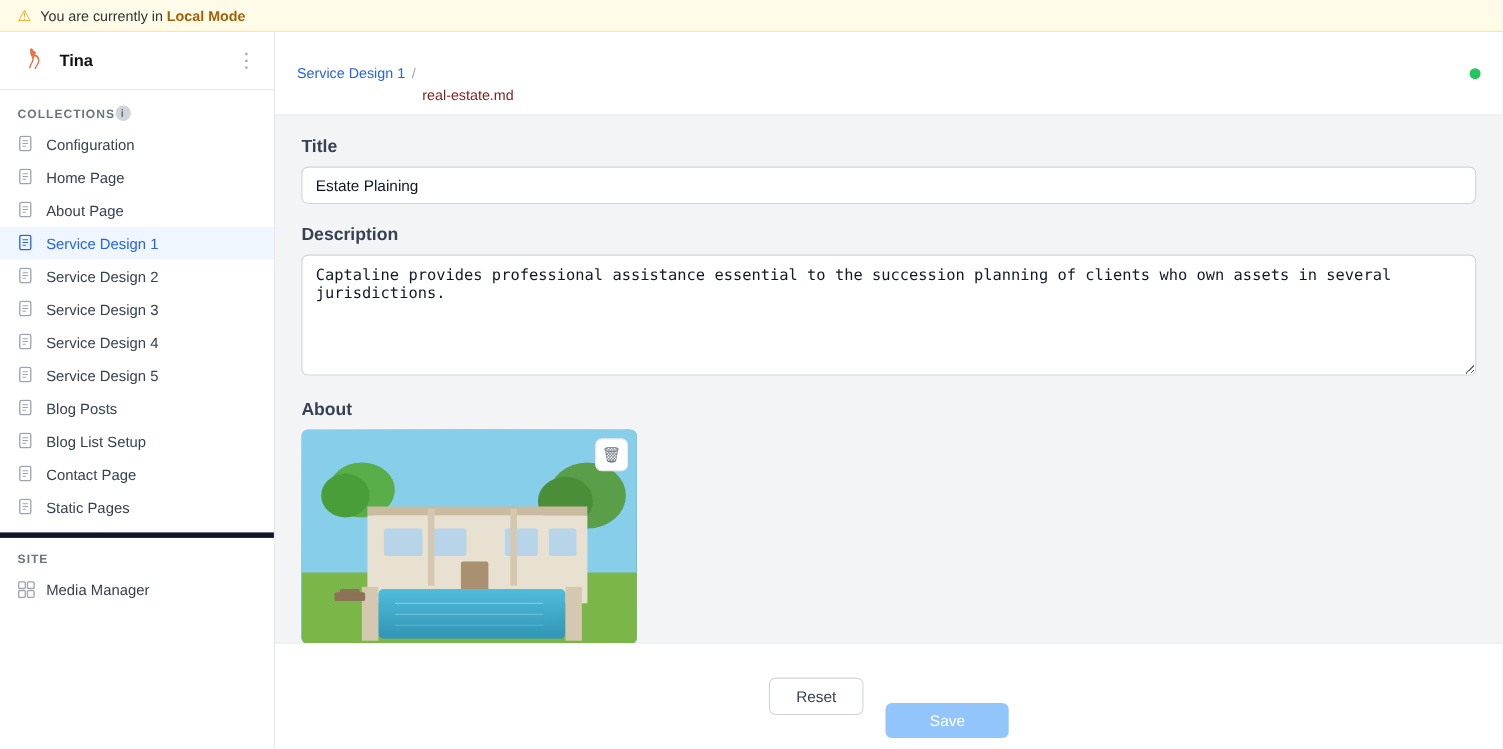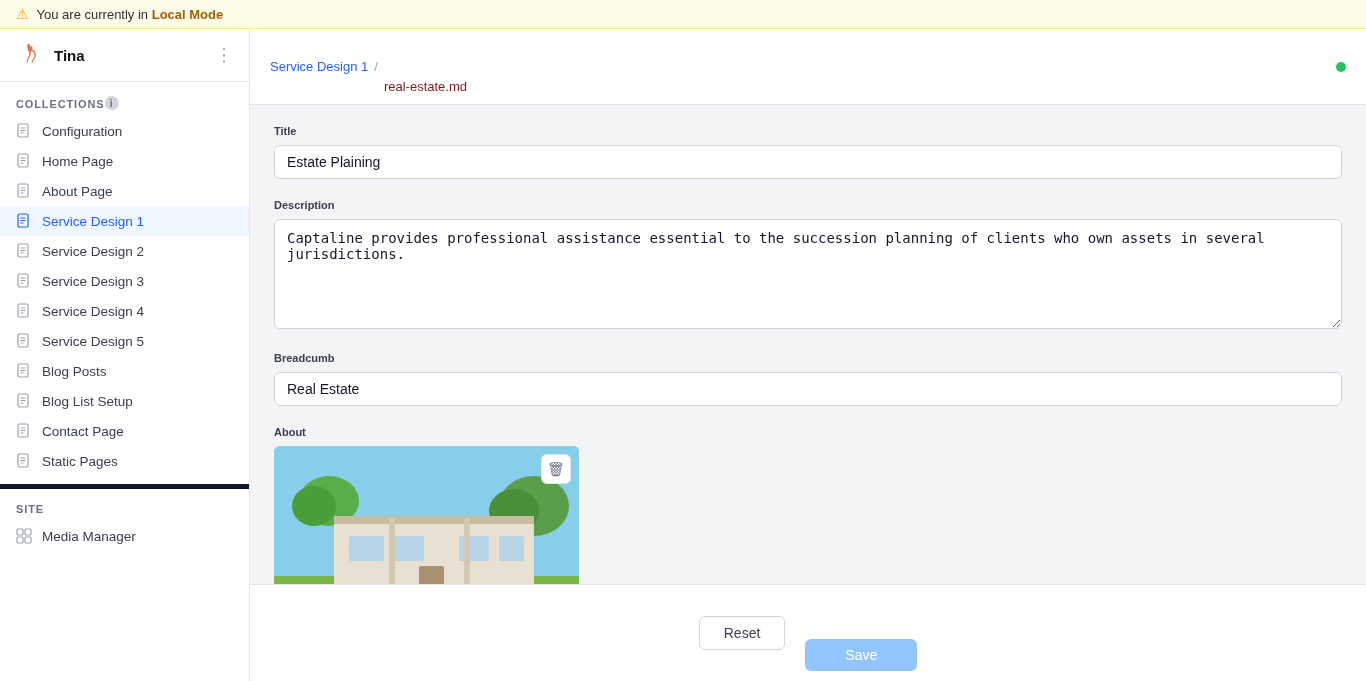--- a/index.html
+++ b/index.html
@@ -145,21 +145,21 @@
     .form-area {
       flex: 1;
       overflow-y: auto;
       padding: 20px 24px;
       position: relative;
     }
 
     .form-field { margin-bottom: 20px; }
     .form-label {
       display: block;
-      font-size: 11px;
+      font-size: 16px;
       font-weight: 600;
       color: #374151;
       margin-bottom: 8px;
     }
     .form-input {
       width: 100%;
       padding: 8px 12px;
       border: 1px solid #d1d5db;
       border-radius: 6px;
       font-size: 14px;
@@ -420,24 +420,20 @@
       <div class="form-field">
         <label class="form-label">Title</label>
         <input class="form-input" type="text" value="Estate Plaining" style="">
       </div>
 
       <div class="form-field">
         <label class="form-label">Description</label>
         <textarea class="form-textarea" style="">Captaline provides professional assistance essential to the succession planning of clients who own assets in several jurisdictions.</textarea>
       </div>
 
-      <div class="form-field">
-        <label class="form-label">Breadcumb</label>
-        <input class="form-input" type="text" value="Real Estate" style="">
-      </div>
 
       <div class="image-section">
         <label class="form-label">About</label>
         <div class="image-container">
           <div class="image-placeholder">
 
             <svg width="305" height="195" viewBox="0 0 305 195" xmlns="http://www.w3.org/2000/svg">
 
               <rect width="305" height="195" fill="#87CEEB"></rect>
 

